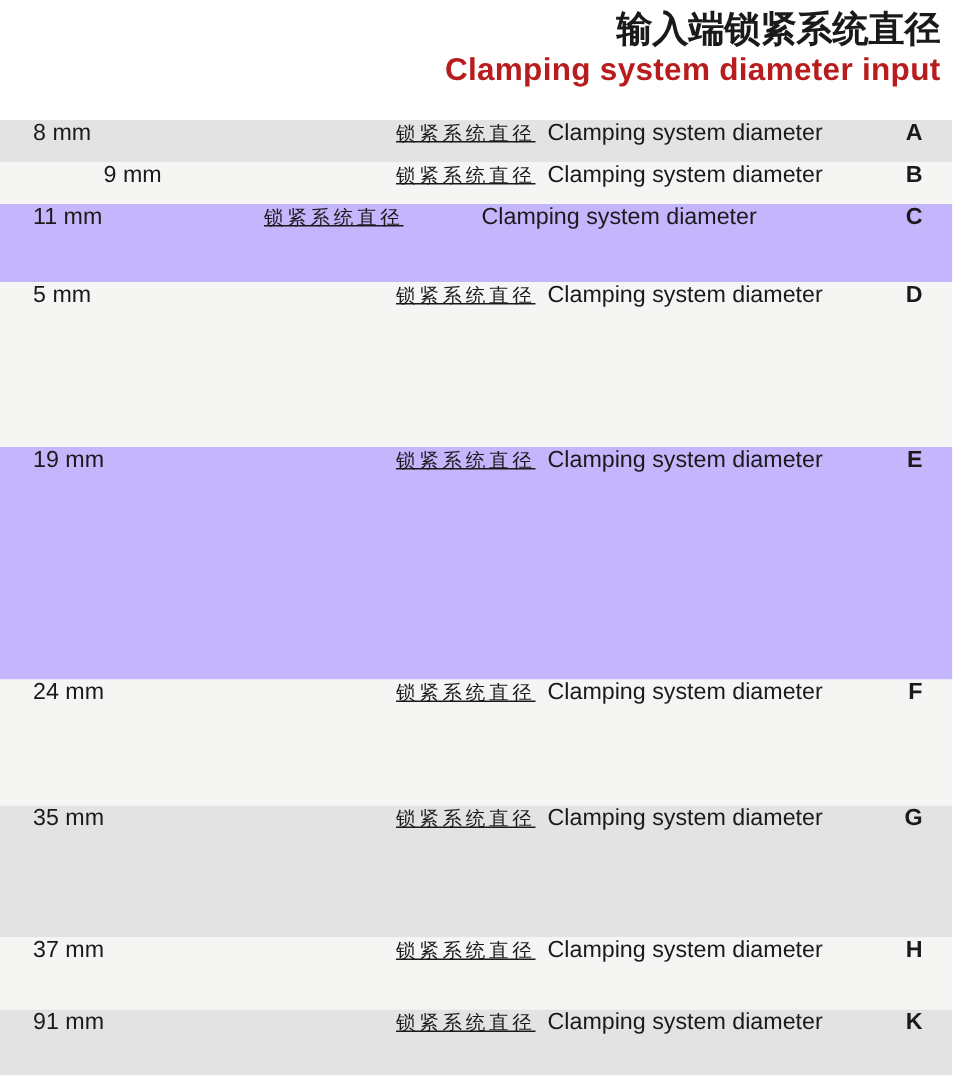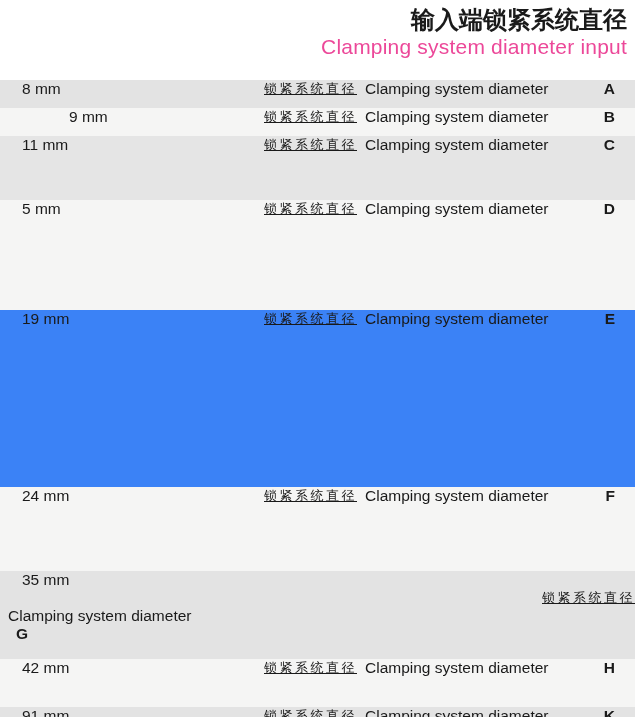--- a/index.html
+++ b/index.html
@@ -23,24 +23,24 @@
     text-align: right;
   }
   .title-zh {
     font-size: 24px;
     font-weight: bold;
     line-height: 28px;
     white-space: nowrap;
   }
   .title-en {
     font-size: 21px;
-    font-weight: normal;
+    font-weight: bold;
     line-height: 26px;
     letter-spacing: 0.2px;
-    color: #ec4899;
+    color: #b91c1c;
     white-space: nowrap;
   }
   .rows {
     width: 100%;
   }
   .row {
     display: flex;
     align-items: flex-start;
     font-size: 15.5px;
     width: 100%;
@@ -93,57 +93,57 @@
     <span class="letter">A</span>
   </div>
 
   <div class="row" style="height: 28px; background: rgb(245, 245, 244); padding-left: 47px;">
     <span class="size">9 mm</span>
     <span class="cn">锁紧系统直径</span>
     <span class="en">Clamping system diameter</span>
     <span class="letter">B</span>
   </div>
 
-  <div class="row" style="height: 64px; background: #e5e5e5;">
+  <div class="row" style="height: 52px; background: #c4b5fd; gap: 44px;">
     <span class="size">11 mm</span>
     <span class="cn">锁紧系统直径</span>
     <span class="en">Clamping system diameter</span>
     <span class="letter">C</span>
   </div>
 
   <div class="row" style="height: 110px; background: rgb(245, 245, 244);">
     <span class="size">5 mm</span>
     <span class="cn">锁紧系统直径</span>
     <span class="en">Clamping system diameter</span>
     <span class="letter">D</span>
   </div>
 
-  <div class="row" style="height: 177px; background: #3b82f6;">
+  <div class="row" style="height: 155px; background: #c4b5fd;">
     <span class="size">19 mm</span>
     <span class="cn">锁紧系统直径</span>
     <span class="en">Clamping system diameter</span>
     <span class="letter">E</span>
   </div>
 
   <div class="row" style="height: 84px; background: rgb(245, 245, 244);">
     <span class="size">24 mm</span>
     <span class="cn">锁紧系统直径</span>
     <span class="en">Clamping system diameter</span>
     <span class="letter">F</span>
   </div>
 
-  <div class="row" style="height: 88px; background: rgb(227, 227, 227); flex-direction: column;">
+  <div class="row" style="height: 88px; background: rgb(227, 227, 227);">
     <span class="size">35 mm</span>
     <span class="cn">锁紧系统直径</span>
     <span class="en">Clamping system diameter</span>
     <span class="letter">G</span>
   </div>
 
   <div class="row" style="height: 48px; background: rgb(245, 245, 244);">
-    <span class="size">42 mm</span>
+    <span class="size">37 mm</span>
     <span class="cn">锁紧系统直径</span>
     <span class="en">Clamping system diameter</span>
     <span class="letter">H</span>
   </div>
 
   <div class="row" style="height: 58px; background: rgb(227, 227, 227);">
     <span class="size">91 mm</span>
     <span class="cn">锁紧系统直径</span>
     <span class="en">Clamping system diameter</span>
     <span class="letter">K</span>

